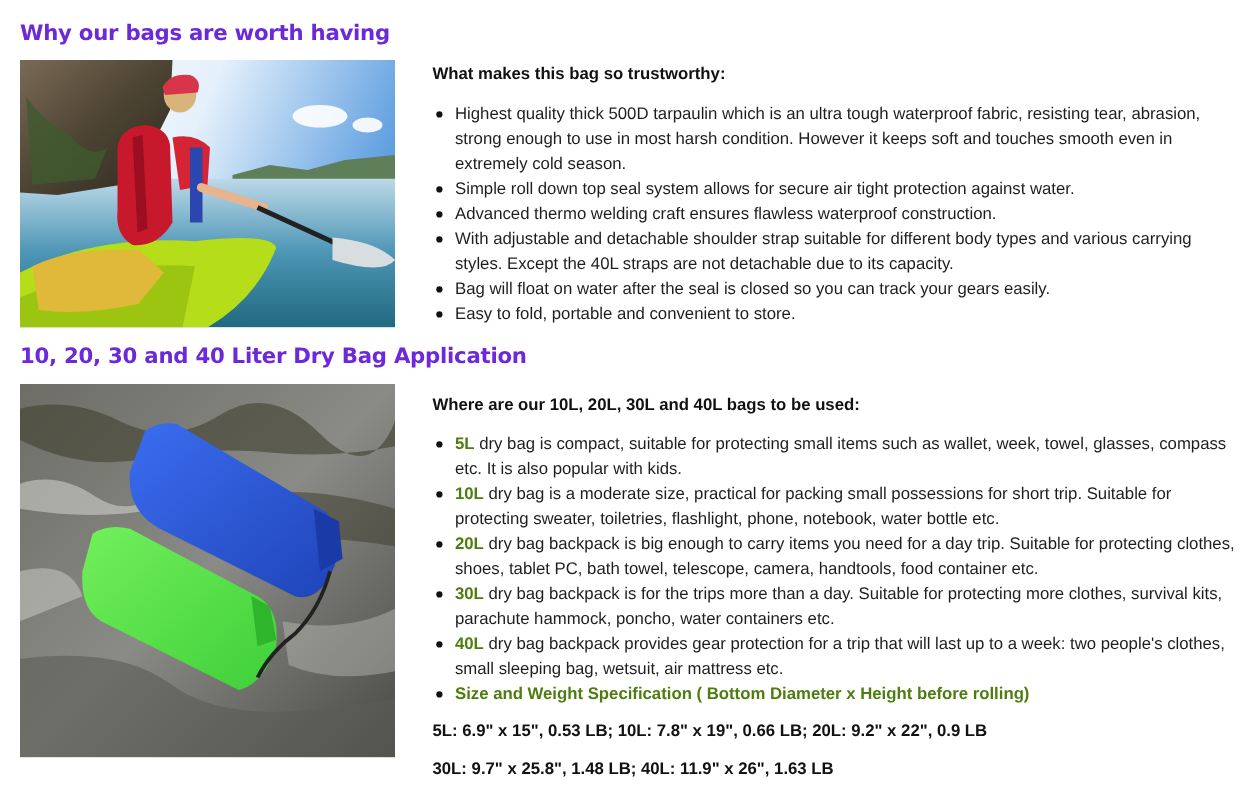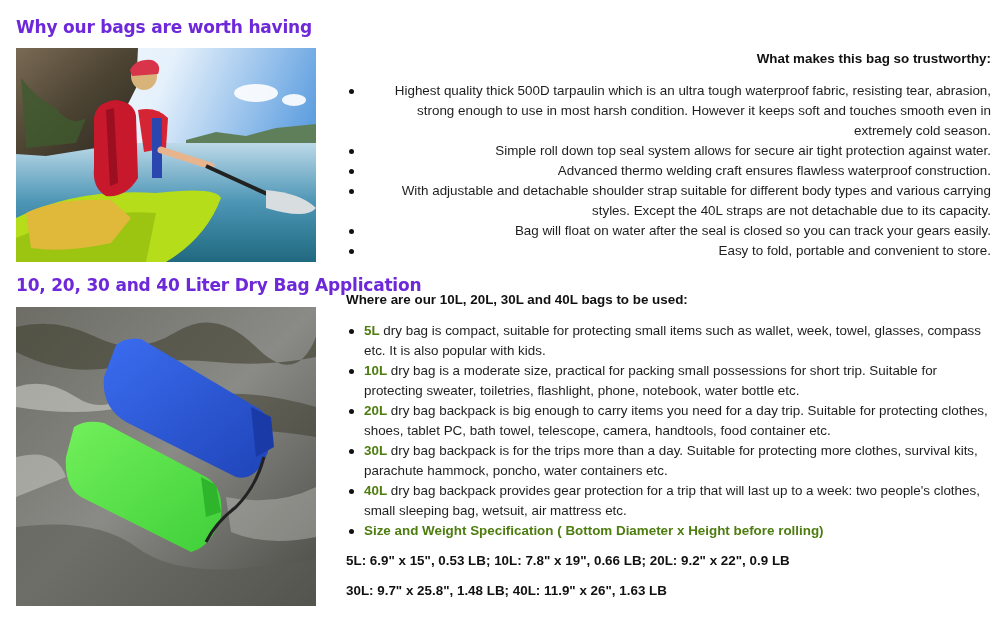--- a/index.html
+++ b/index.html
@@ -64,21 +64,21 @@
     <path d="M122 62 Q140 58 152 70 L150 100 L128 104 Z" fill="#d52535"></path>
     <rect x="136" y="70" width="10" height="60" fill="#2c46b0"></rect>
     <ellipse cx="128" cy="28" rx="13" ry="14" fill="#d8b37a"></ellipse>
     <path d="M114 22 Q120 10 136 12 Q146 16 142 26 L116 28 Z" fill="#d9354a"></path>
     <path d="M145 102 L195 118" stroke="#e8b48e" stroke-width="7" stroke-linecap="round"></path>
     <path d="M190 118 L260 150" stroke="#222" stroke-width="4"></path>
     <path d="M250 142 Q285 145 300 160 Q290 172 250 160 Z" fill="#d8dde0"></path>
   </svg>
 </div>
 
-<div class="text-col" style="top:49px;text-align:right;">
+<div class="text-col" style="top:49px;">
   <h4 style="margin-bottom:12px;">What makes this bag so trustworthy:</h4>
   <ul>
     <li><span class="bullet"></span><span>Highest quality thick 500D tarpaulin which is an ultra tough waterproof fabric, resisting tear, abrasion, strong enough to use in most harsh condition. However it keeps soft and touches smooth even in extremely cold season.</span></li>
     <li><span class="bullet"></span><span>Simple roll down top seal system allows for secure air tight protection against water.</span></li>
     <li><span class="bullet"></span><span>Advanced thermo welding craft ensures flawless waterproof construction.</span></li>
     <li><span class="bullet"></span><span>With adjustable and detachable shoulder strap suitable for different body types and various carrying styles. Except the 40L straps are not detachable due to its capacity.</span></li>
     <li><span class="bullet"></span><span>Bag will float on water after the seal is closed so you can track your gears easily.</span></li>
     <li><span class="bullet"></span><span>Easy to fold, portable and convenient to store.</span></li>
   </ul>
 </div>
@@ -110,21 +110,21 @@
     <path d="M0 220 Q80 210 120 240 T240 260 T300 250 L300 299 L0 299 Z" fill="#5b5b55" opacity="0.6"></path>
     <path d="M210 190 Q260 200 300 180 L300 230 Q250 240 215 225 Z" fill="#bdbdb8" opacity="0.45"></path>
     <path d="M100 38 Q110 30 125 32 L240 100 Q258 108 252 145 Q240 175 220 170 L110 115 Q85 100 88 70 Z" fill="url(#blue)"></path>
     <path d="M235 100 L255 110 L258 140 L240 150 Z" fill="#1a3aa8"></path>
     <path d="M58 120 Q70 112 88 116 L190 170 Q208 180 205 210 Q195 240 175 245 L65 190 Q48 180 50 150 Z" fill="url(#green)"></path>
     <path d="M185 170 L200 178 L205 205 L190 210 Z" fill="#2fb52c"></path>
     <path d="M190 235 Q200 215 220 200 Q240 180 248 150" stroke="#222" stroke-width="3" fill="none"></path>
   </svg>
 </div>
 
-<div class="text-col" style="top:290px;">
+<div class="text-col" style="top:314px;">
   <h4 style="margin-bottom:11px;">Where are our 10L, 20L, 30L and 40L bags to be used:</h4>
   <ul>
     <li><span class="bullet"></span><b>5L</b><span> dry bag is compact, suitable for protecting small items such as wallet, week, towel, glasses, compass etc. It is also popular with kids.</span></li>
     <li><span class="bullet"></span><b>10L</b><span> dry bag is a moderate size, practical for packing small possessions for short trip. Suitable for protecting sweater, toiletries, flashlight, phone, notebook, water bottle etc.</span></li>
     <li><span class="bullet"></span><b>20L</b><span> dry bag backpack is big enough to carry items you need for a day trip. Suitable for protecting clothes, shoes, tablet PC, bath towel, telescope, camera, handtools, food container etc.</span></li>
     <li><span class="bullet"></span><b>30L</b><span> dry bag backpack is for the trips more than a day. Suitable for protecting more clothes, survival kits, parachute hammock, poncho, water containers etc.</span></li>
     <li><span class="bullet"></span><b>40L</b><span> dry bag backpack provides gear protection for a trip that will last up to a week: two people's clothes, small sleeping bag, wetsuit, air mattress etc.</span></li>
     <li><span class="bullet"></span><b>Size and Weight Specification ( Bottom Diameter x Height before rolling)</b></li>
   </ul>
   <div class="spec-line" style="margin-top:10px;">5L: 6.9" x 15",  0.53 LB; 10L: 7.8" x 19", 0.66 LB; 20L: 9.2" x 22", 0.9 LB</div>

